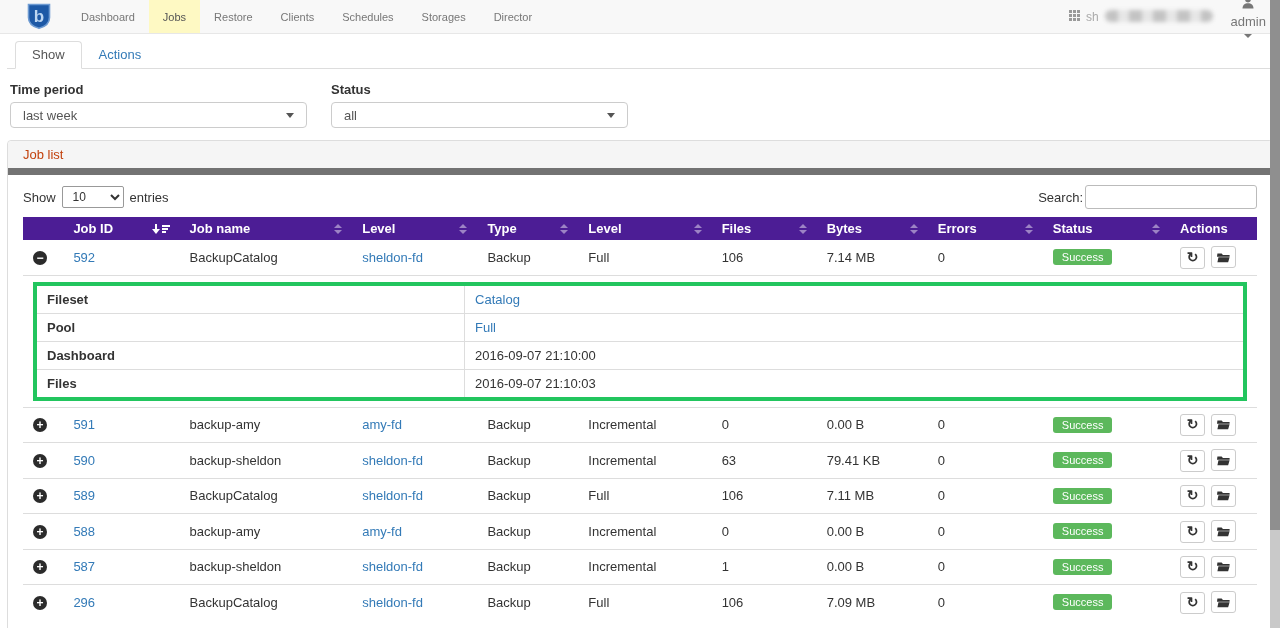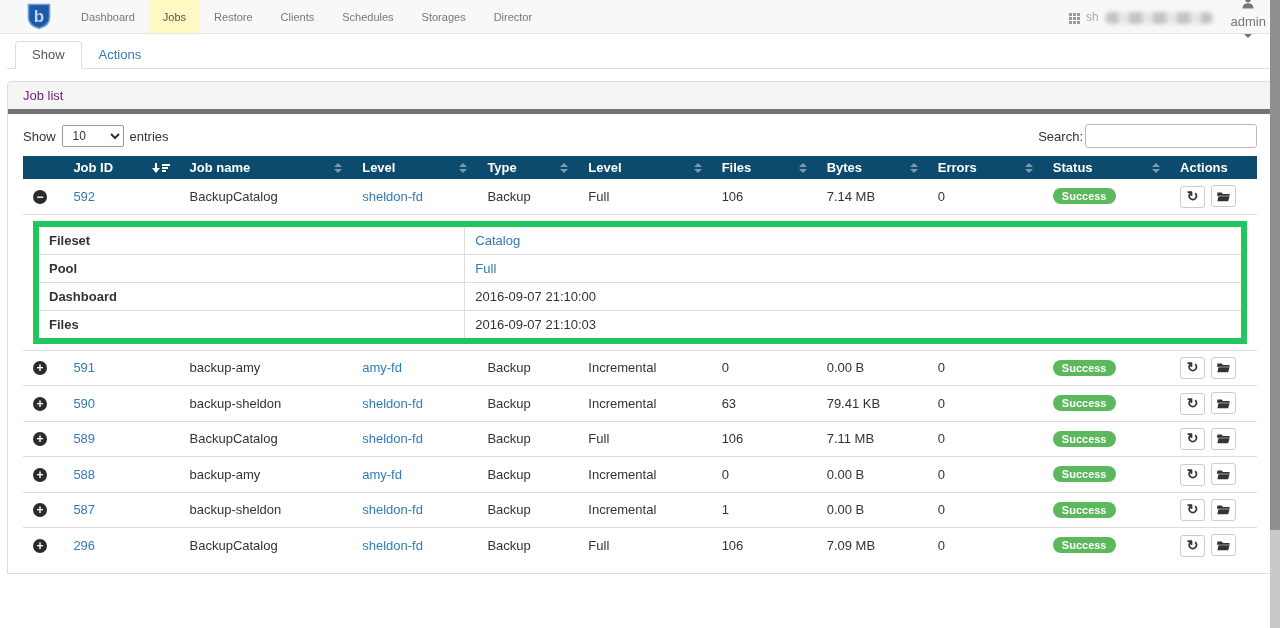--- a/index.html
+++ b/index.html
@@ -8,21 +8,21 @@
 
   
   .navbar { height:34px; background:#f8f8f8; border-bottom:1px solid #e7e7e7;
             display:flex; align-items:stretch; }
   .brand { display:flex; align-items:center; padding:0 16px 0 27px; }
   .nav-items { display:flex; }
   .nav-item { display:flex; align-items:center; padding:0 14px; color:#777;
               text-decoration:none; font-size:11px; cursor:pointer; }
   .nav-item.active { background:#fef9c3; color:#555; }
   .nav-right { margin-left:auto; display:flex; align-items:center; padding-right:14px; gap:18px; }
-  .host-group { display:flex; align-items:flex-end; gap:6px; color:#999; }
+  .host-group { display:flex; align-items:flex-start; gap:6px; color:#999; }
   .grid-icon { display:grid; grid-template-columns:repeat(3,3px); grid-gap:1px; }
   .grid-icon i { width:3px; height:3px; background:#9a9a9a; }
   .host-prefix { color:#aaa; font-size:12px; }
   .host-blur { display:inline-block; width:108px; height:12px; border-radius:6px;
                background:repeating-linear-gradient(90deg,#c3c3c3 0 13px,#e6e6e6 13px 24px);
                filter:blur(2px); }
   .user-group { display:flex; align-items:center; gap:5px; color:#777; cursor:pointer;flex-direction:column; }
   .caret-down { width:0; height:0; border-left:4px solid transparent;
                 border-right:4px solid transparent; border-top:4px solid #777; }
 
@@ -39,37 +39,37 @@
   .filter { width:297px; }
   .filter-label { font-weight:bold; margin-bottom:5px; }
   .select-box { height:26px; border:1px solid #ccc; border-radius:4px; background:#fff;
                 display:flex; align-items:center; justify-content:space-between;
                 padding:0 12px; color:#555; cursor:pointer; }
   .select-caret { width:0; height:0; border-left:4px solid transparent;
                   border-right:4px solid transparent; border-top:5px solid #555; }
 
   
   .panel { margin-top:12px; border:1px solid #ddd; border-radius:4px 4px 0 0; }
-  .panel-heading { background:#f5f5f5; border-bottom:5px solid #737373; border-radius:4px 4px 0 0;
-                   padding:6px 15px; color:#701a75; }
+  .panel-heading { background:#f5f5f5; border-bottom:7px solid #737373; border-radius:4px 4px 0 0;
+                   padding:6px 15px; color:#c2410c; }
   .panel-body { padding:10px 15px; background:#fff; }
 
   .table-controls { display:flex; justify-content:space-between; align-items:center;
                     margin-bottom:8px; color:#333; }
   .length-group { display:flex; align-items:center; gap:6px; }
   .length-select { width:62px; height:22px; border:1px solid #999; border-radius:2px;
                    font-size:12px; color:#333; padding-left:6px; background:#fff;
                    font-family:"Liberation Sans", sans-serif; }
   .search-group { display:flex; align-items:center; gap:2px; }
   .search-input { width:172px; height:24px; border:1px solid #bbb; border-radius:3px;
                   padding:0 6px; font-size:13px; font-family:"Liberation Sans", sans-serif; }
 
   
   table.jobs { width:100%; border-collapse:collapse; table-layout:fixed; }
-  table.jobs thead th { background:#0c4a6e; color:#fff; font-weight:bold; font-size:13px;
+  table.jobs thead th { background:#4c1d95; color:#fff; font-weight:bold; font-size:13px;
                         padding:4px 10px; text-align:center; height:22px; }
   .th-inner { display:flex; align-items:center; justify-content:space-between; }
   .sort { display:inline-flex; flex-direction:column; gap:2px; opacity:.45; }
   .sort .up { width:0; height:0; border-left:4px solid transparent; border-right:4px solid transparent; border-bottom:4px solid #fff; }
   .sort .dn { width:0; height:0; border-left:4px solid transparent; border-right:4px solid transparent; border-top:4px solid #fff; }
   .sort-desc { display:inline-flex; align-items:center; gap:2px; }
   .sort-desc .arr { display:flex; flex-direction:column; align-items:center; }
   .sort-desc .arr i { display:block; width:2px; height:5px; background:#fff; }
   .sort-desc .arr b { width:0; height:0; border-left:4px solid transparent; border-right:4px solid transparent; border-top:5px solid #fff; }
   .sort-desc .bars { display:flex; flex-direction:column; gap:1px; align-items:flex-start; }
@@ -79,30 +79,30 @@
   table.jobs tbody td { padding:6px 10px; border-top:1px solid #ddd; height:27px;
                         vertical-align:middle; font-size:13px; color:#333; background:#fff; }
   table.jobs tbody tr:first-child td { border-top:none; }
   a.lnk { color:#337ab7; text-decoration:none; cursor:pointer; }
 
   .expand-icon { display:inline-flex; width:14px; height:14px; border-radius:50%;
                  background:#2b2b2b; color:#fff; align-items:center; justify-content:center;
                  font-size:12px; font-weight:bold; line-height:1; cursor:pointer; }
 
   .status-badge { display:inline-block; background:#5cb85c; color:#fff; font-size:11px;
-                  font-weight:bold; padding:2px 9px; border-radius:8px; }
+                  font-weight:normal; padding:2px 9px; border-radius:3px; }
 
   .abtn { width:25px; height:22px; border:1px solid #ccc; border-radius:3px; background:#fff;
           cursor:pointer; display:inline-flex; align-items:center; justify-content:center;
           padding:0; margin-right:2px; }
   .i-rerun { font-size:14px; font-weight:bold; color:#333; line-height:1; transform:translateY(-1px); }
 
   
   td.detail-cell { padding:6px 0 10px 36px; border-top:1px solid #ddd; }
-  table.detail { width:100%; border-collapse:collapse; border:6px solid #22c55e; table-layout:fixed;padding-left:36px; }
+  table.detail { width:100%; border-collapse:collapse; border:4px solid #22c55e; table-layout:fixed;padding-left:36px; }
   table.detail td { border:1px solid #ddd; padding:5px 8px; height:25px; font-size:13px; background:#fff; }
   table.detail td.dl { font-weight:bold; color:#333; }
 
   
   .scrollbar { position:fixed; top:0; right:0; width:10px; height:628px; background:#c9c9c9; }
   .scroll-thumb { position:absolute; top:0; left:0; width:10px; height:530px; background:#8f8f8f; }
 </style>
 </head>
 <body>
 
@@ -149,20 +149,36 @@
   </div>
 </div>
 
 <div class="page">
 
   <div class="tabs">
     <div class="tab active">Show</div>
     <div class="tab">Actions</div>
   </div>
 
+  <div class="filters">
+    <div class="filter">
+      <div class="filter-label">Time period</div>
+      <div class="select-box">
+        <span>last week</span>
+        <span class="select-caret"></span>
+      </div>
+    </div>
+    <div class="filter">
+      <div class="filter-label">Status</div>
+      <div class="select-box">
+        <span>all</span>
+        <span class="select-caret"></span>
+      </div>
+    </div>
+  </div>
 
   <div class="panel">
     <div class="panel-heading">Job list</div>
     <div class="panel-body">
       <div class="table-controls">
         <div class="length-group">
           <span>Show</span>
           <select class="length-select">
             <option>10</option>
           </select>

